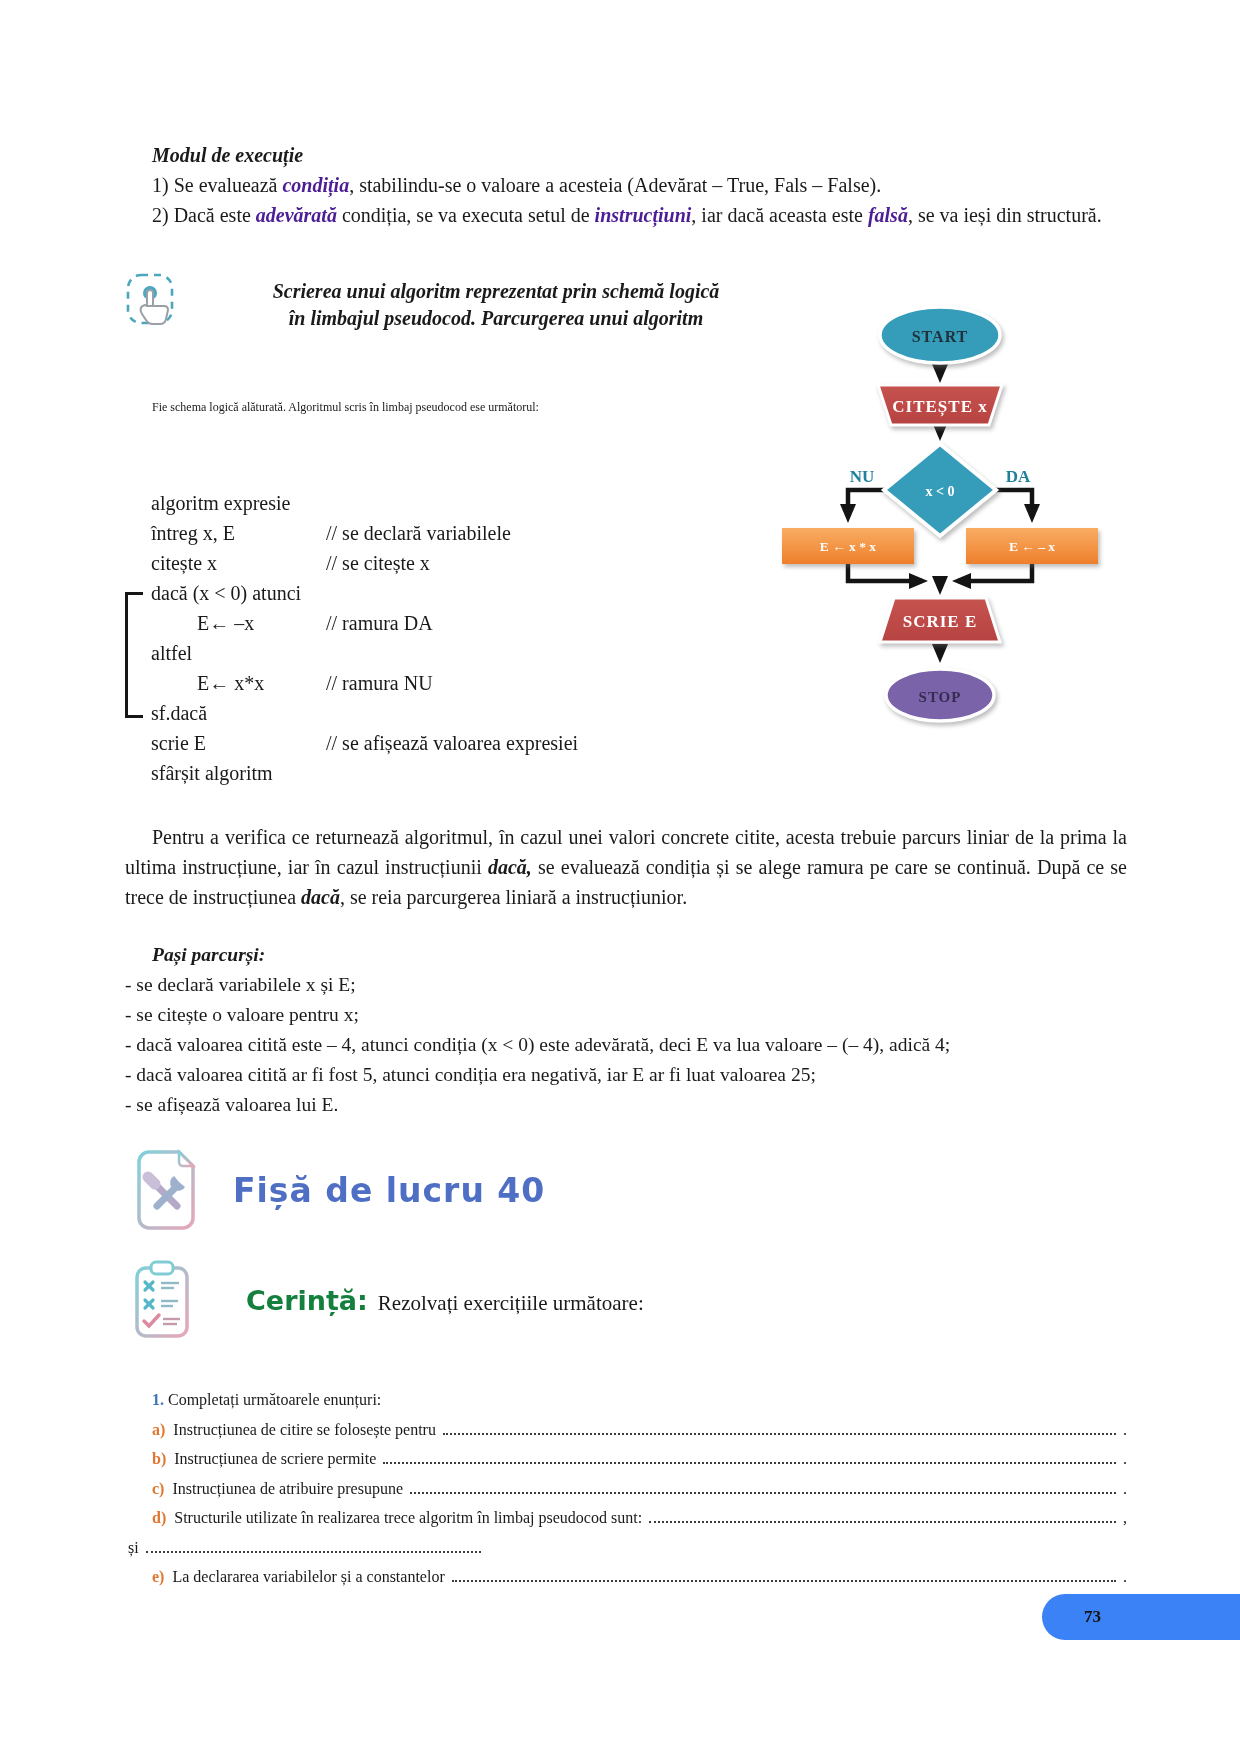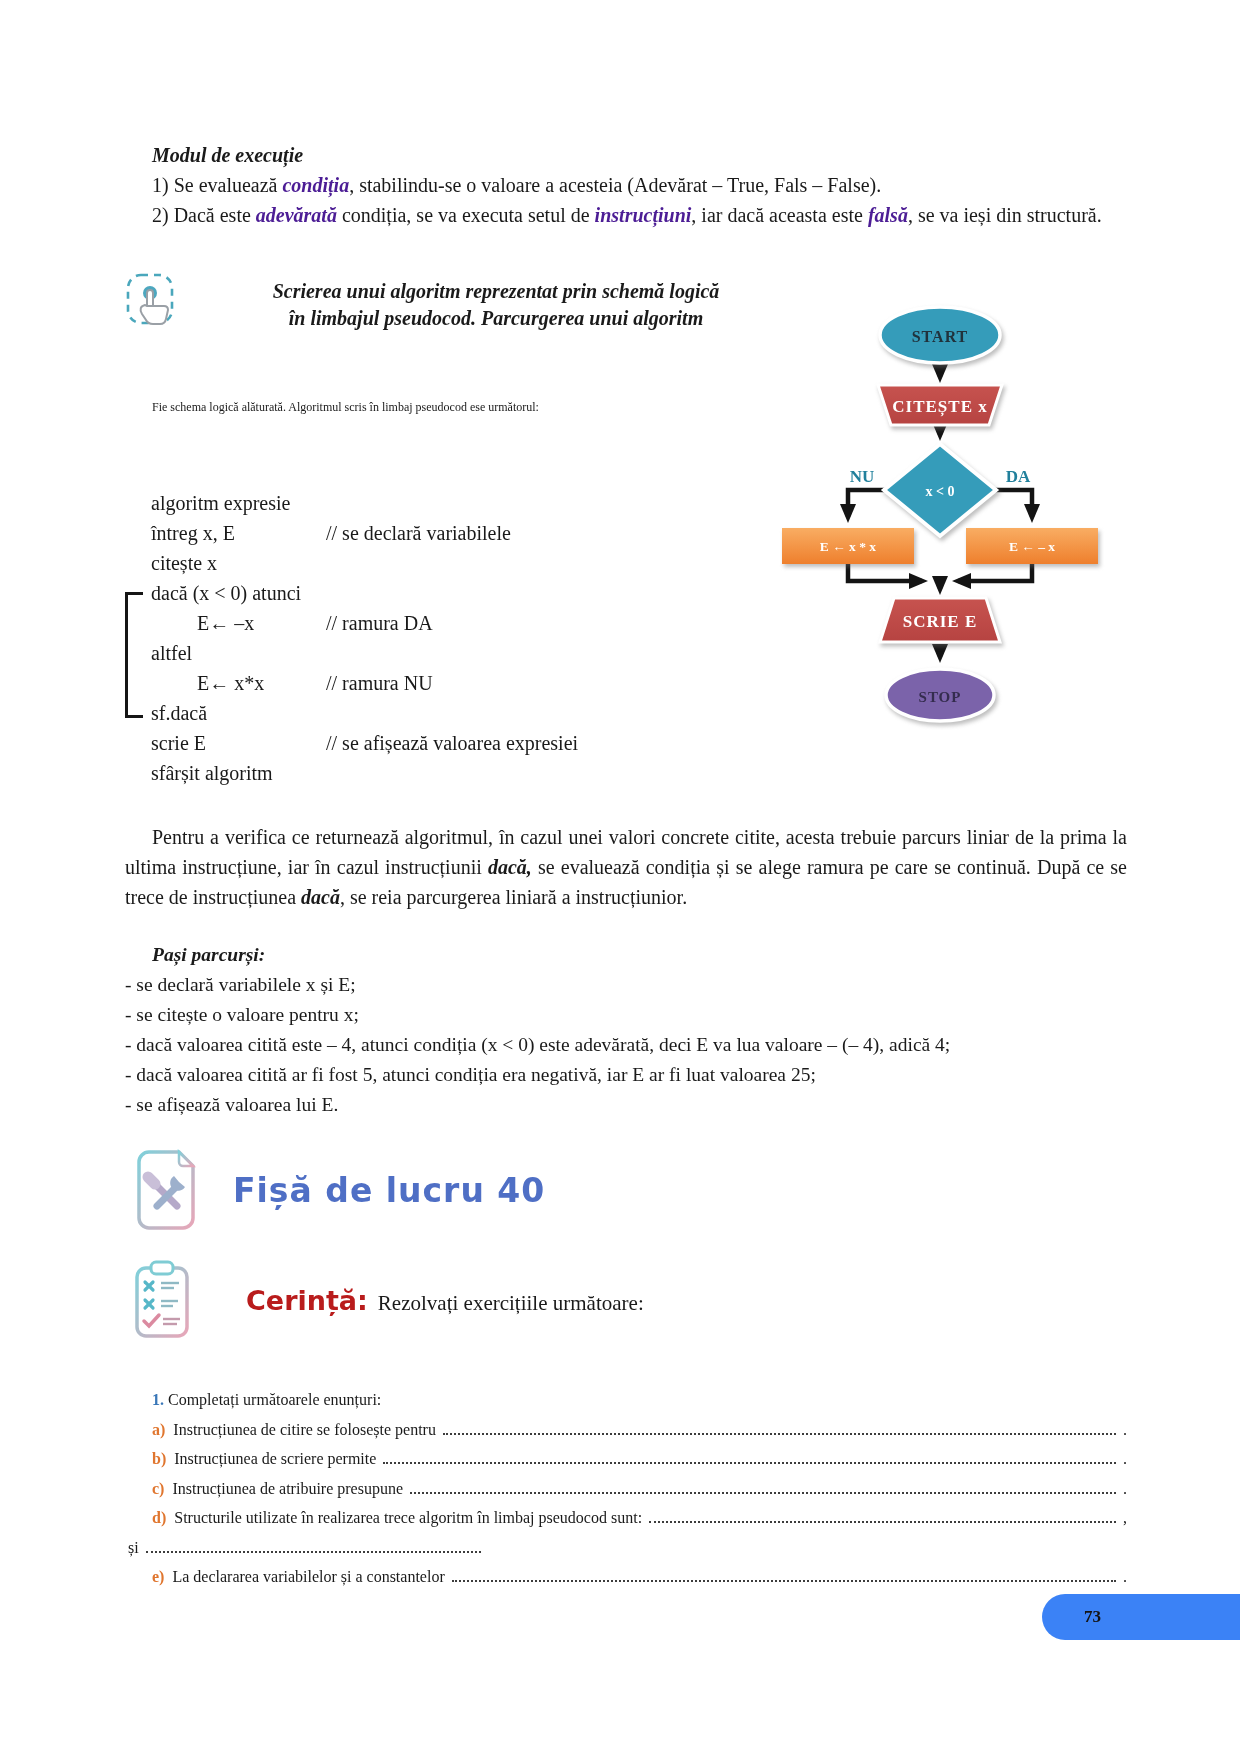--- a/index.html
+++ b/index.html
@@ -39,21 +39,21 @@
   .steps div.step{white-space:nowrap;}
 
   .worksheet{top:1148px;left:133px;display:flex;align-items:center;}
   .ws-title{
     margin-left:32px;font-family:"DejaVu Sans",sans-serif;font-weight:bold;
     font-size:33px;color:#4f6fc5;letter-spacing:1px;
   }
   .cerinta{top:1260px;left:133px;display:flex;align-items:center;}
   .cer-label{
     margin-left:55px;font-family:"DejaVu Sans",sans-serif;font-weight:bold;
-    font-size:27px;color:#b91c1c;
+    font-size:27px;color:#15803d;
   }
   .cer-text{font-size:21px;margin-left:10px;padding-top:6px;}
 
   .ex1{top:1385px;left:125px;width:1002px;font-size:16px;line-height:29.5px;}
   .ex-head{margin-left:27px;}
   .ex-num{color:#3a77b8;font-weight:bold;}
   .ex-line{display:flex;align-items:baseline;margin-left:27px;}
   .ex-line.cont{margin-left:3px;}
   .ex-label{color:#e0762f;font-weight:bold;margin-right:8px;}
   .leader{flex:1;border-bottom:2px dotted #3c3c3c;margin:0 5px 5px 7px;}
@@ -90,21 +90,21 @@
     <div>în limbajul pseudocod. Parcurgerea unui algoritm</div>
   </div>
 </section>
 
 <p class="abs fie">Fie schema logică alăturată. Algoritmul scris în limbaj pseudocod ese următorul:</p>
 
 <div class="pseudo">
   <div class="bracket"></div>
   <div class="pl"><span class="code">algoritm expresie</span><span class="cmt"></span></div>
   <div class="pl"><span class="code">întreg x, E</span><span class="cmt">// se declară variabilele</span></div>
-  <div class="pl"><span class="code">citește x</span></div>
+  <div class="pl"><span class="code">citește x</span><span class="cmt">// se citește x</span></div>
   <div class="pl"><span class="code">dacă (x &lt; 0) atunci</span><span class="cmt"></span></div>
   <div class="pl ind"><span class="code">E← –x</span><span class="cmt">// ramura DA</span></div>
   <div class="pl"><span class="code">altfel</span><span class="cmt"></span></div>
   <div class="pl ind"><span class="code">E← x*x</span><span class="cmt">// ramura NU</span></div>
   <div class="pl"><span class="code">sf.dacă</span><span class="cmt"></span></div>
   <div class="pl"><span class="code">scrie E</span><span class="cmt">// se afișează valoarea expresiei</span></div>
   <div class="pl"><span class="code">sfârșit algoritm</span><span class="cmt"></span></div>
 </div>
 
 <svg class="abs flow" width="430" height="445" viewBox="0 0 430 445">

